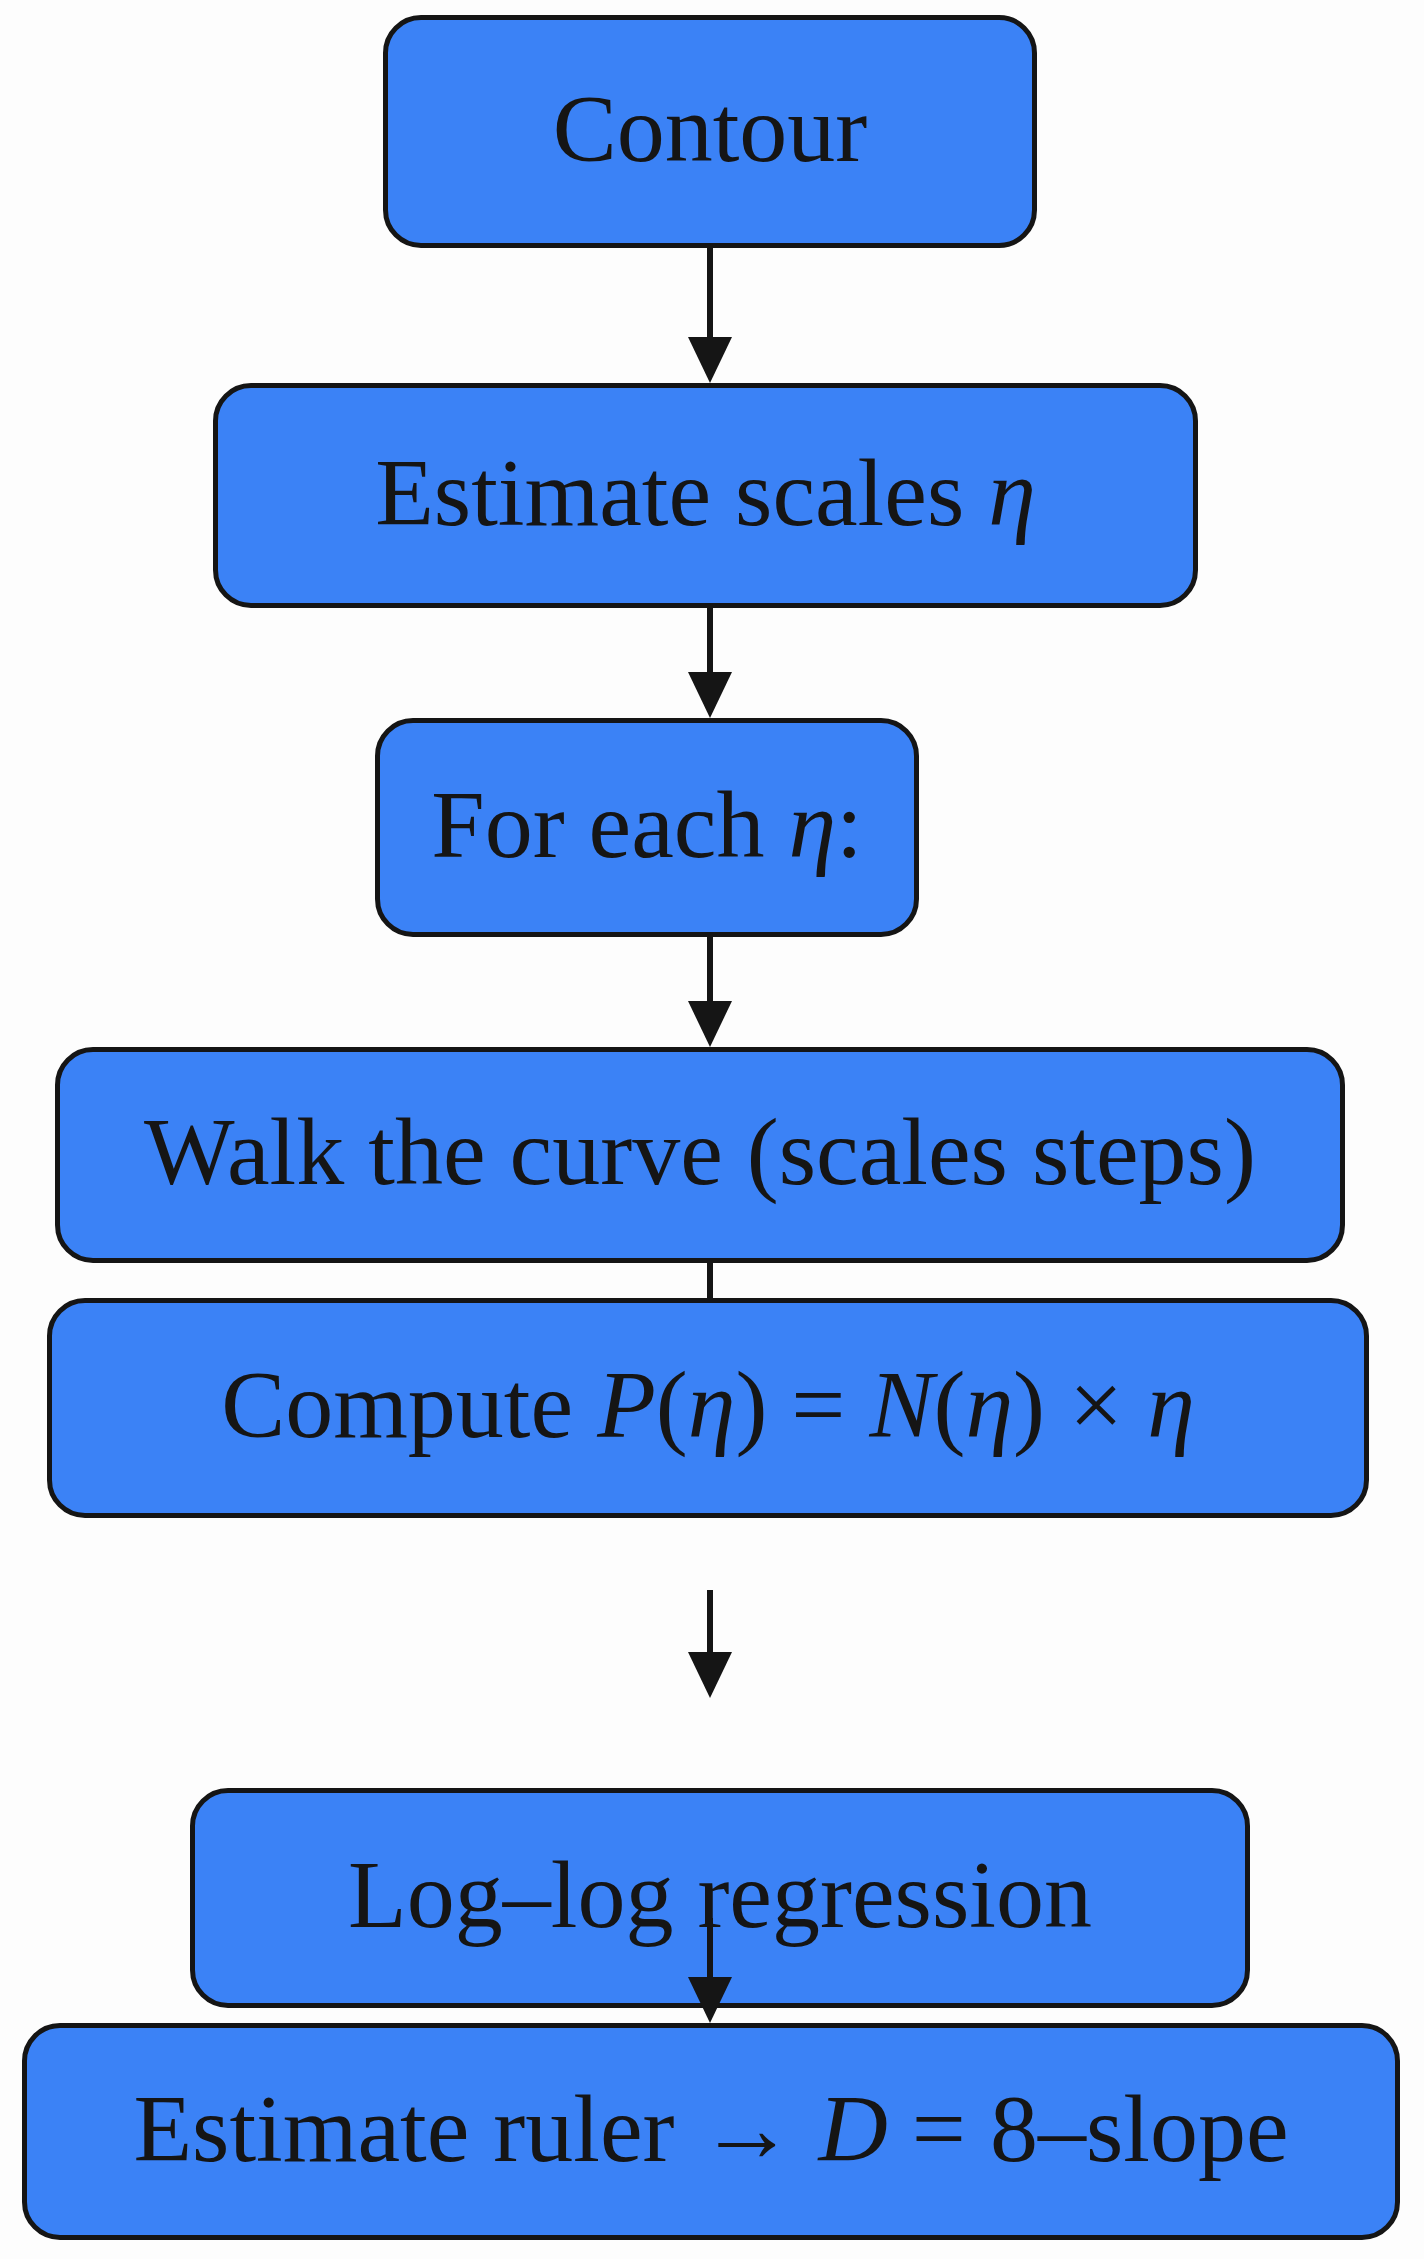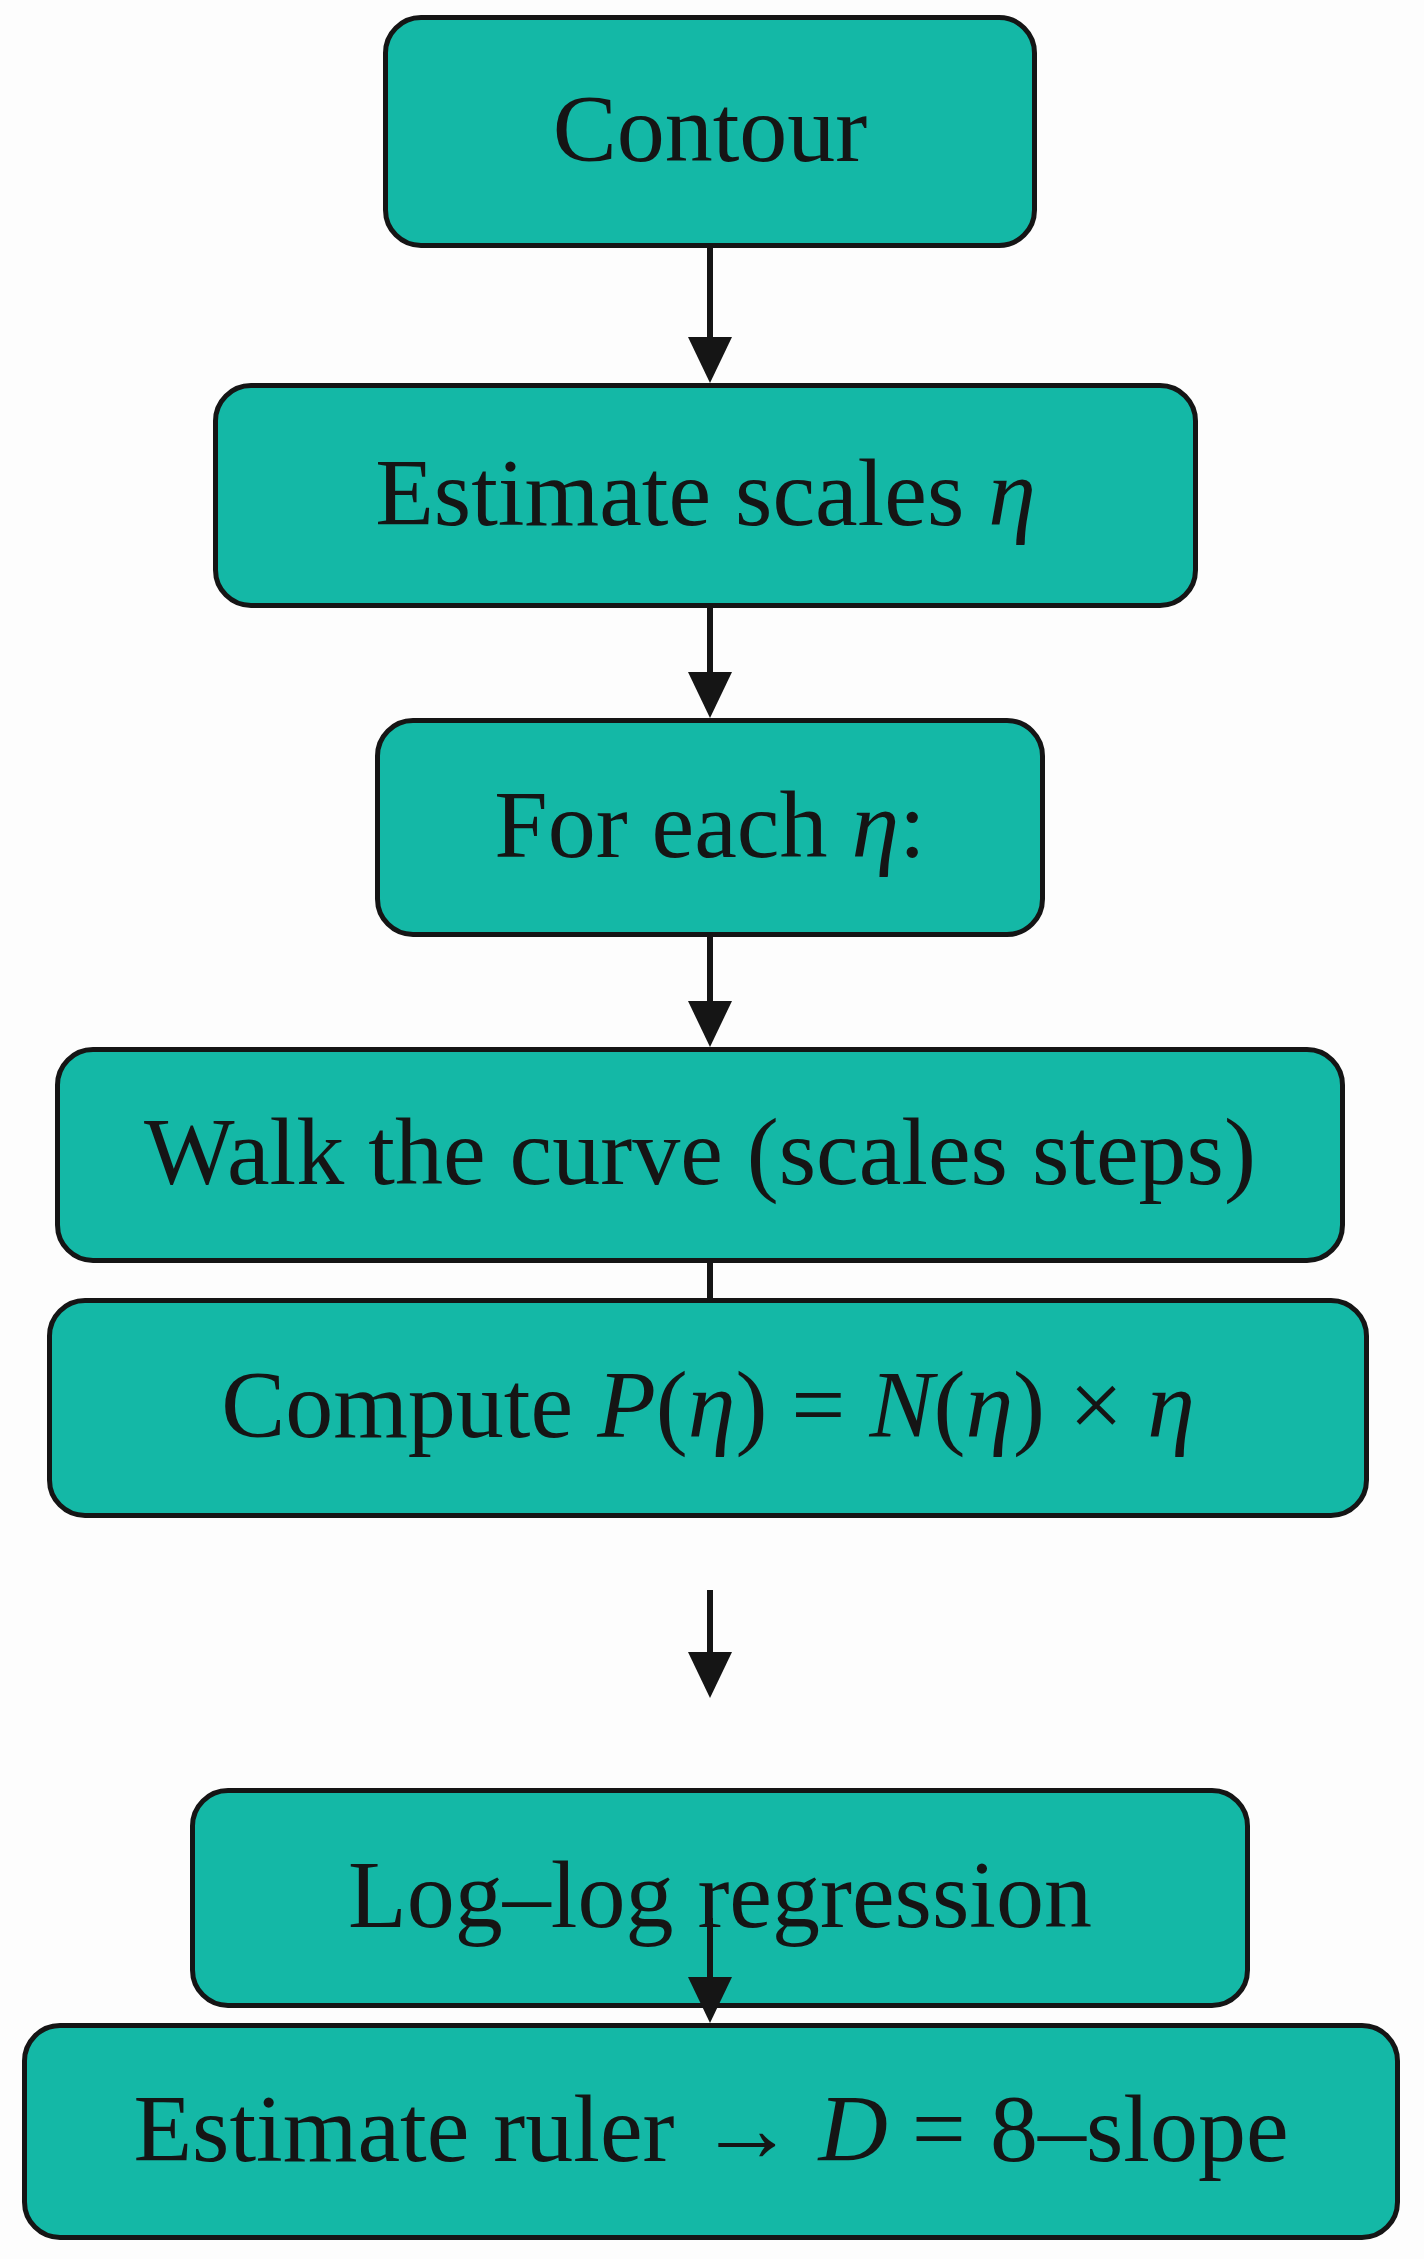--- a/index.html
+++ b/index.html
@@ -12,42 +12,42 @@
     width: 1424px;
     height: 2259px;
     background: #fdfdfd;
     font-family: "Liberation Serif", "DejaVu Serif", serif;
     color: #151515;
     overflow: hidden;
   }
   .flow-box {
     position: absolute;
     box-sizing: border-box;
-    background: #14b8a6;
+    background: #3b82f6;
     border: 5px solid #151515;
     border-radius: 38px;
     display: flex;
     align-items: center;
     justify-content: center;
   }
   .flow-label {
     font-size: 96px;
     line-height: 1;
     white-space: nowrap;
     text-align: center;
     letter-spacing: 0px;
     padding-bottom: 6px;
   }
   .flow-label .math {
     font-style: italic;
   }
   
   .n1 { left: 383px; top: 15px;   width: 654px;  height: 233px; }
   .n2 { left: 213px; top: 383px;  width: 985px;  height: 225px; }
-  .n3 { left: 375px; top: 718px;  width: 670px;  height: 219px; }
+  .n3 { left: 375px; top: 718px;  width: 544px;  height: 219px; }
   .n4 { left: 55px;  top: 1047px; width: 1290px; height: 216px; }
   .n5 { left: 47px;  top: 1298px; width: 1322px; height: 220px; }
   .n6 { left: 190px; top: 1788px; width: 1060px; height: 220px; align-items: center; }
   .n7 { left: 22px;  top: 2023px; width: 1378px; height: 217px; }
   
   .flow-arrow {
     position: absolute;
     left: 688px;
     width: 44px;
   }

